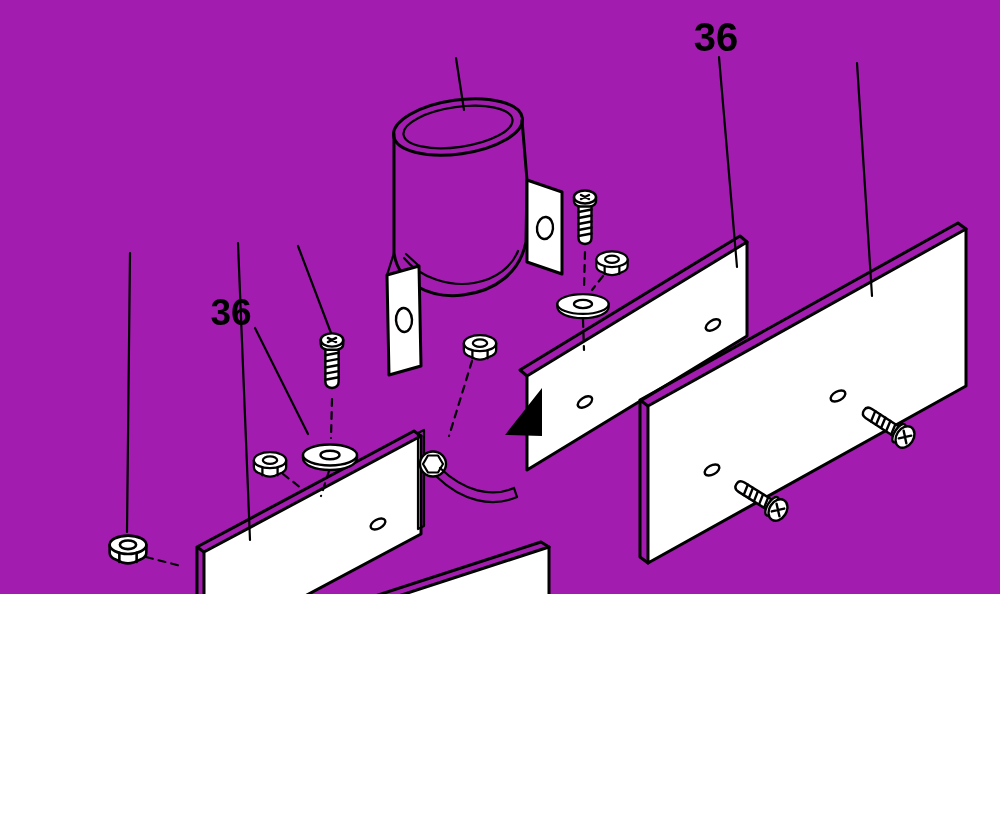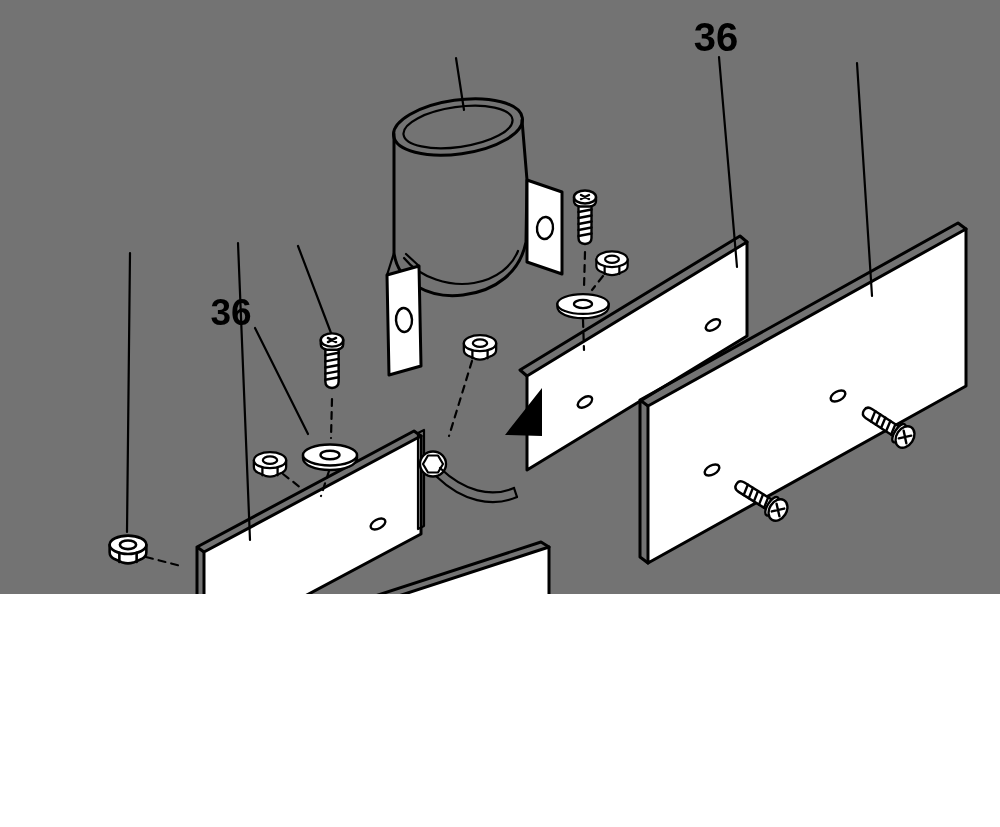--- a/index.html
+++ b/index.html
@@ -1,16 +1,16 @@
 <!DOCTYPE html>
 <html><head>
 <meta charset="utf-8">
 <style>
   html,body{margin:0;padding:0;background:#ffffff;}
-  .canvas{position:relative;width:1000px;height:594px;background:#737373;overflow:hidden;
+  .canvas{position:relative;width:1000px;height:594px;background:#a21caf;overflow:hidden;
           font-family:"Liberation Sans", sans-serif;}
   svg{position:absolute;left:0;top:0;}
   .ln  {fill:none;stroke:#000;stroke-width:3;stroke-linecap:round;stroke-linejoin:round;}
   .ln2 {fill:none;stroke:#000;stroke-width:2.2;stroke-linecap:round;stroke-linejoin:round;}
   .fw  {fill:#fff;stroke:#000;stroke-width:3;stroke-linejoin:round;}
   .s3  {fill:none;stroke:#000;stroke-width:2.4;stroke-linecap:round;stroke-linejoin:round;}
   .s3f {fill:#fff;stroke:#000;stroke-width:2.4;stroke-linecap:round;stroke-linejoin:round;}
   .dash{fill:none;stroke:#000;stroke-width:2.2;stroke-dasharray:7 6;stroke-linecap:round;}
   .dashf{fill:none;stroke:#000;stroke-width:1.5;stroke-dasharray:6 6;}
   .lbl {font-family:"Liberation Sans", sans-serif;font-weight:bold;fill:#000;}

